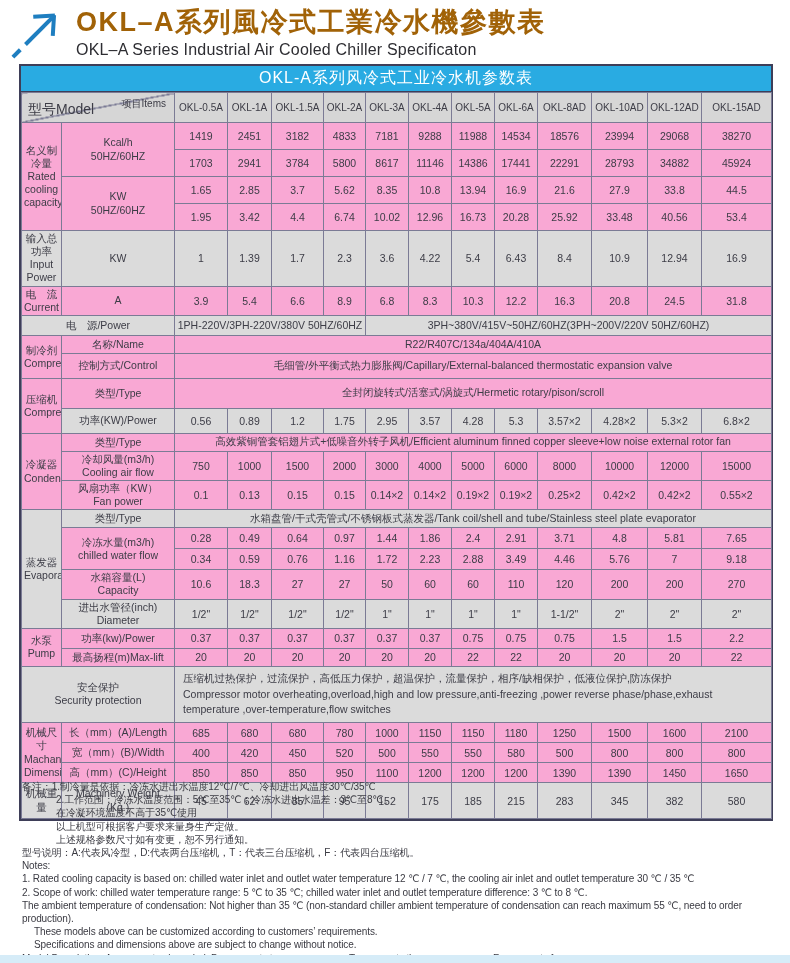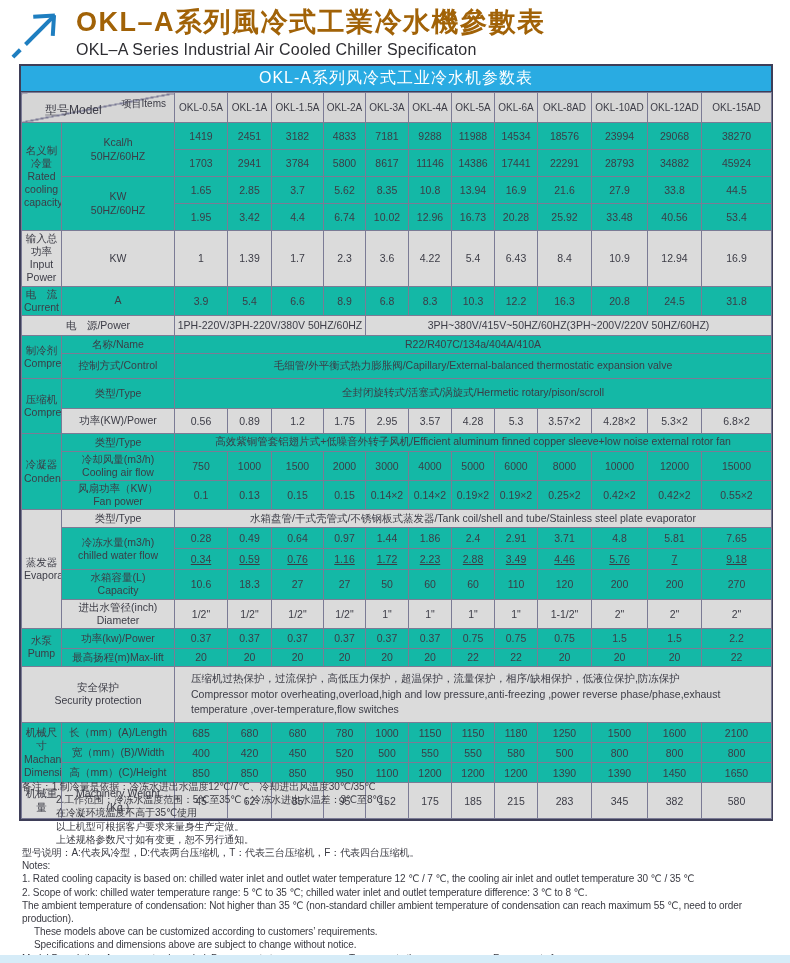--- a/index.html
+++ b/index.html
@@ -8,36 +8,36 @@
     position:relative; width:790px; height:963px; background:#ffffff;
     font-family:"Liberation Sans","DejaVu Sans",sans-serif; color:#3c3c46; overflow:hidden;
   }
   
   .hdr { display:flex; align-items:flex-start; padding:7px 0 0 8px; }
   .logo { width:54px; height:52px; flex:0 0 auto; margin-top:2px; }
   .titles { margin-left:14px; }
   .title-zh { font-size:27px; font-weight:600; letter-spacing:1.5px; color:#a16207; line-height:31px; }
   .title-en { font-size:16px; font-weight:400; letter-spacing:0.2px; color:#2d2d32; line-height:23px; }
   
-  .tbl-wrap { position:absolute; left:19px; top:64px; width:754px; border:2px solid #3e3e58; background:#14b8a6; }
+  .tbl-wrap { position:absolute; left:19px; top:64px; width:754px; border:2px solid #3e3e58; background:#f9a8d4; }
   .tbl-title { height:26px; background:#29abe2; color:#ffffff; font-size:16px; letter-spacing:1px;
                display:flex; align-items:center; justify-content:center; border-bottom:1px solid #3e3e58; }
   table { border-collapse:collapse; table-layout:fixed; width:750px; }
   th,td { border:1px solid #7b7b95; text-align:center; vertical-align:middle;
           font-size:11px; font-weight:400; color:#3c3c46; padding:1px 2px; overflow:hidden; }
   thead th { background:#d6d6d6; height:30px; font-size:10px; }
   tr.shaded td { background:#dbdbdb; }
   td.glab, td.ilab { white-space:pre-line; font-size:10.5px; line-height:1.25; }
   td.val { font-size:10.5px; }
   td.merged { font-size:10.5px; }
-  td.merged.left { text-align:left; padding:4px 16px; white-space:pre-line; line-height:1.5; }
+  td.merged.left { text-align:left; padding:4px 8px; white-space:pre-line; line-height:1.5; }
   th.corner { position:relative; padding:0;
     background-image:linear-gradient(to bottom right, transparent calc(50% - 1px), #7b7b95 calc(50% - 1px), #7b7b95 calc(50% + 0.5px), transparent calc(50% + 0.5px));
   }
-  .c-model { position:absolute; left:23px; bottom:3px; font-size:12px; }
+  .c-model { position:absolute; left:6px; bottom:3px; font-size:14px; }
   .c-items { position:absolute; right:8px; top:4px; font-size:10px; }
   
   .notes { position:absolute; left:22px; top:780px; width:764px; font-size:10px; line-height:13.2px; color:#3a3a42; letter-spacing:-0.1px; }
   .note-line.ind1 { margin-left:34px; }
   .note-line.ind2 { margin-left:12px; }
   
   .bottom-strip { position:absolute; left:0; right:0; bottom:0; height:8px; background:#d6ecf8; }
 </style>
 </head>
 <body>
@@ -286,21 +286,21 @@
             <td class="val">0.97</td>
             <td class="val">1.44</td>
             <td class="val">1.86</td>
             <td class="val">2.4</td>
             <td class="val">2.91</td>
             <td class="val">3.71</td>
             <td class="val">4.8</td>
             <td class="val">5.81</td>
             <td class="val">7.65</td>
           </tr>
-          <tr style="height: 21px; text-decoration: underline;">
+          <tr style="height: 21px;">
             <td class="val">0.34</td>
             <td class="val">0.59</td>
             <td class="val">0.76</td>
             <td class="val">1.16</td>
             <td class="val">1.72</td>
             <td class="val">2.23</td>
             <td class="val">2.88</td>
             <td class="val">3.49</td>
             <td class="val">4.46</td>
             <td class="val">5.76</td>

